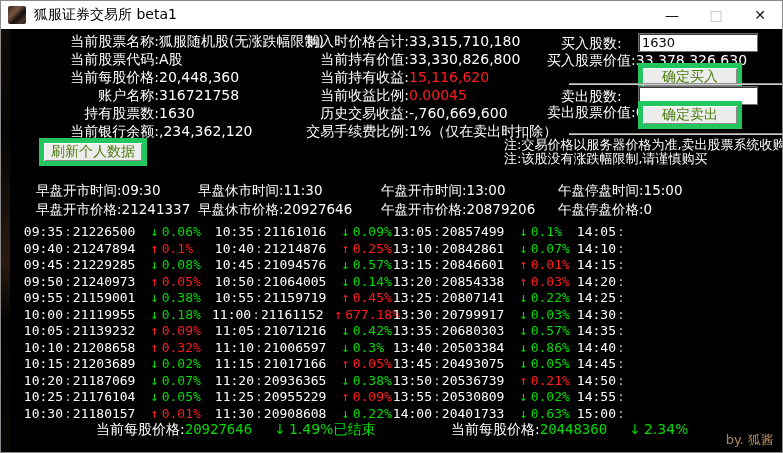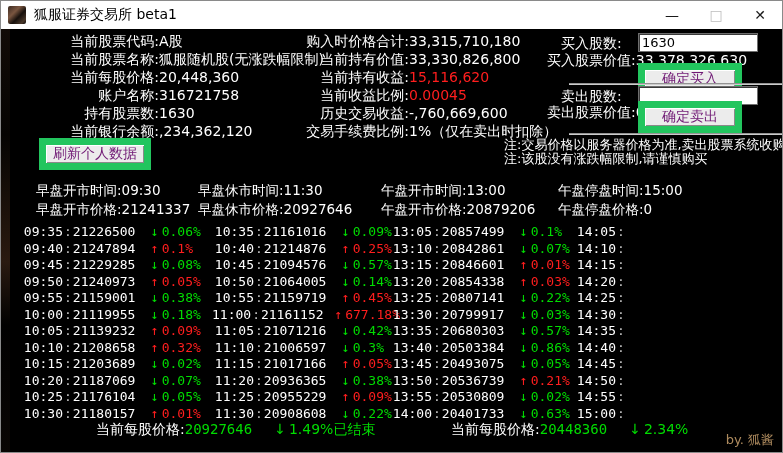--- a/index.html
+++ b/index.html
@@ -19,22 +19,22 @@
     background:linear-gradient(180deg,#120b07 0%,#060402 25%,#2a1a10 55%,#3a241608 70%,#0a0604 100%);}
   .up{color:var(--red);}
   .down{color:var(--green);}
   
   .block{position:absolute;font-size:14px;color:#fff;}
   .acct{left:40px;top:31px;}
   .hold{left:296px;top:31px;}
   .lvrow{display:flex;height:18px;line-height:18px;white-space:nowrap;}
   .acct .lbl{width:118px;text-align:right;}
   .hold .lbl{width:112px;text-align:right;}
-  .btn{position:absolute;background:#ececec;color:#701a75;font-size:14px;line-height:16px;
-    border:7px solid #22c55e;box-shadow:inset 1px 1px 0 #fff, inset -1px -1px 0 #8a8a8a;
+  .btn{position:absolute;background:#ececec;color:#4d7c0f;font-size:14px;line-height:16px;
+    border:5px solid #22c55e;box-shadow:inset 1px 1px 0 #fff, inset -1px -1px 0 #8a8a8a;
     font-family:Liberation Serif, serif;padding:1px 7px;cursor:default;}
   .refresh-btn{left:38px;top:137px;}
   
   .tlabel{position:absolute;font-size:14px;color:#fff;white-space:nowrap;}
   .tline{position:absolute;font-size:14px;color:#fff;white-space:nowrap;}
   .tinput{position:absolute;width:112px;height:15px;background:#fff;color:#000;font-size:13px;
     border:1px solid #6e6e6e;box-shadow:inset 1px 1px 0 #3a3a3a;padding:1px 3px;
     font-family:"DejaVu Sans",sans-serif;}
   .tbtn{left:637px;width:104px;text-align:center;}
   .divider{position:absolute;left:568px;right:0;height:2px;
@@ -82,27 +82,27 @@
       <button class="winbtn max">□</button>
       <button class="winbtn">✕</button>
     </div>
   </div>
 
   <div class="edge-strip"></div>
 
   <div class="block acct">
 
       <div class="lvrow">
+        <span class="lbl">当前股票名称:</span>
+        <span class="val">狐服随机股(无涨跌幅限制)</span>
+      </div>
+
+      <div class="lvrow">
         <span class="lbl">当前股票代码:</span>
         <span class="val">A股</span>
-      </div>
-
-      <div class="lvrow">
-        <span class="lbl">当前股票名称:</span>
-        <span class="val">狐服随机股(无涨跌幅限制)</span>
       </div>
 
       <div class="lvrow">
         <span class="lbl">当前每股价格:</span>
         <span class="val">20,448,360</span>
       </div>
 
       <div class="lvrow">
         <span class="lbl">账户名称:</span>
         <span class="val">316721758</span>

